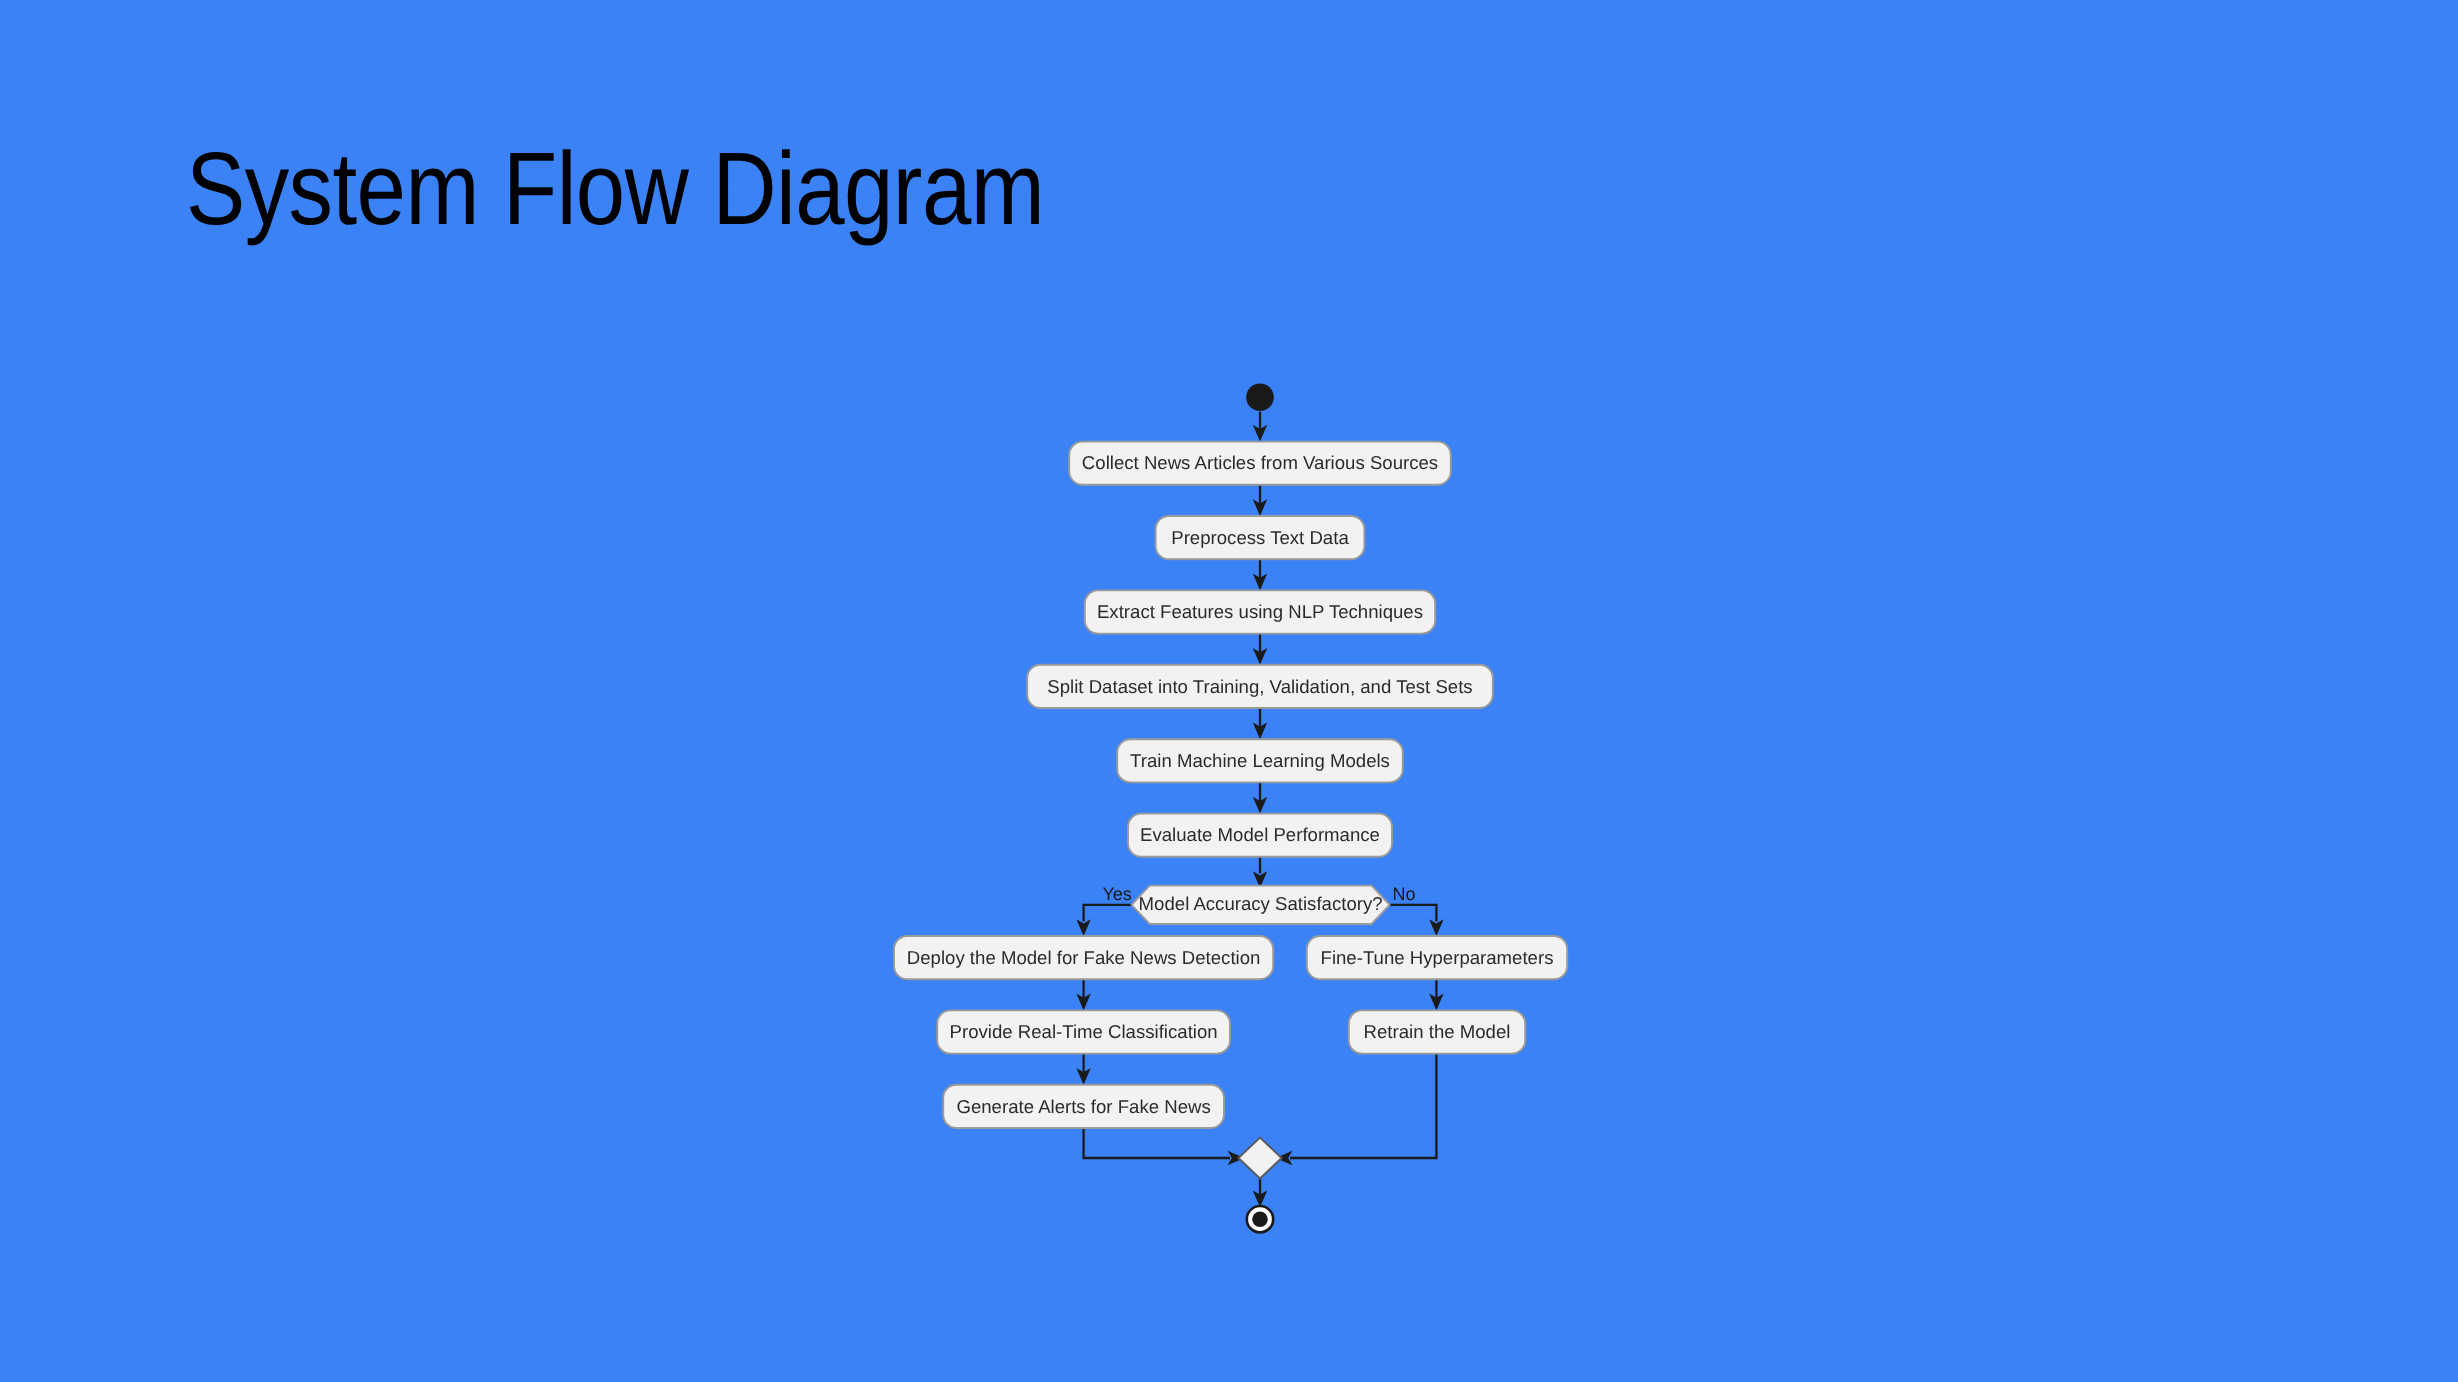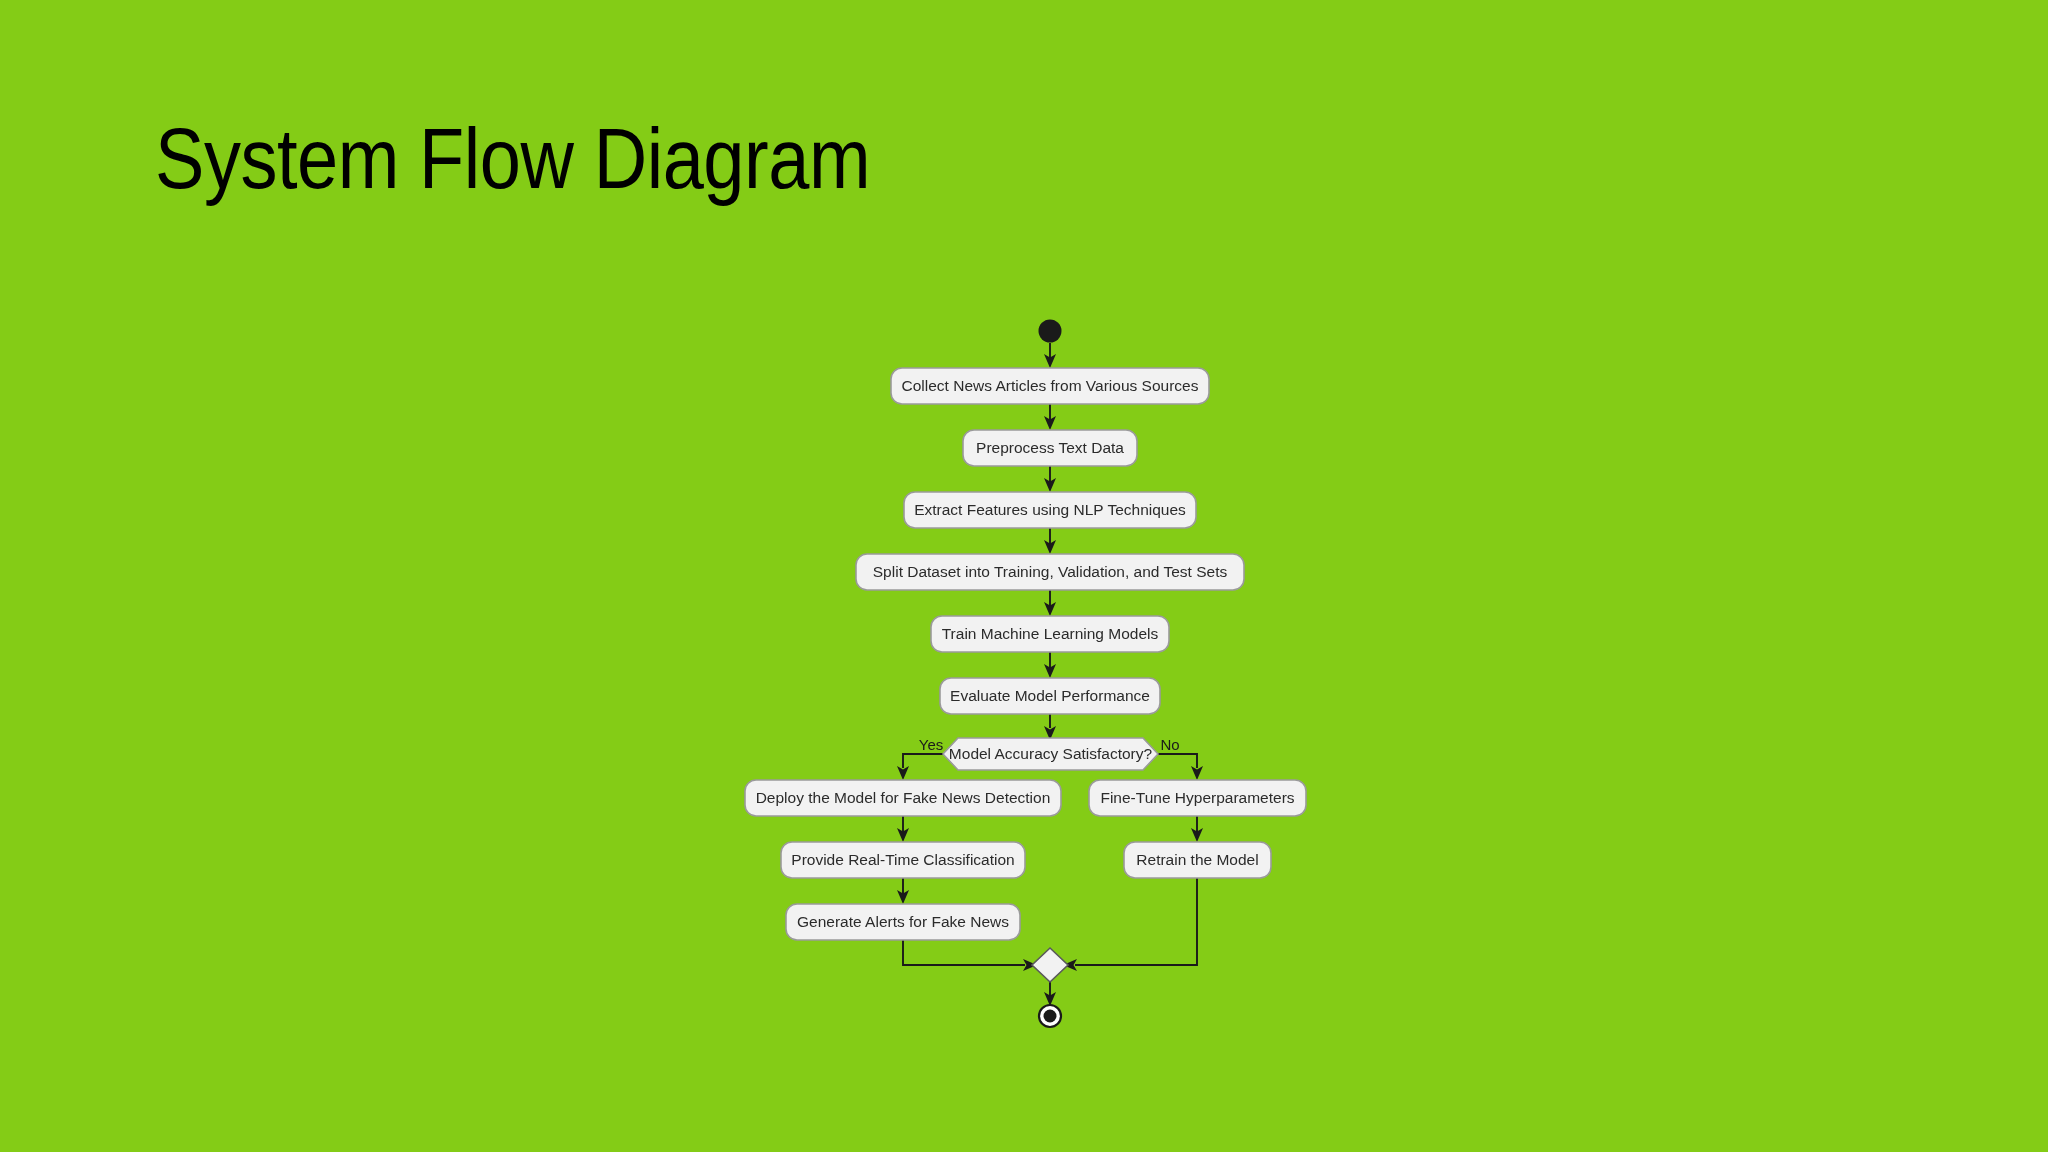--- a/index.html
+++ b/index.html
@@ -11,21 +11,21 @@
   body {
     width: 2048px;
     height: 1152px;
     position: relative;
     overflow: hidden;
     font-family: "Liberation Sans", "DejaVu Sans", sans-serif;
   }
   #slide {
     position: absolute;
     inset: 0;
-    background: #84cc16;
+    background: #3b82f6;
   }
   #slide-title {
     position: absolute;
     left: 155px;
     top: 115px;
     font-family: "Liberation Sans Narrow", "Liberation Sans", "DejaVu Sans", sans-serif;
     font-size: 86px;
     font-weight: 400;
     line-height: 1.0;
     color: #000000;

